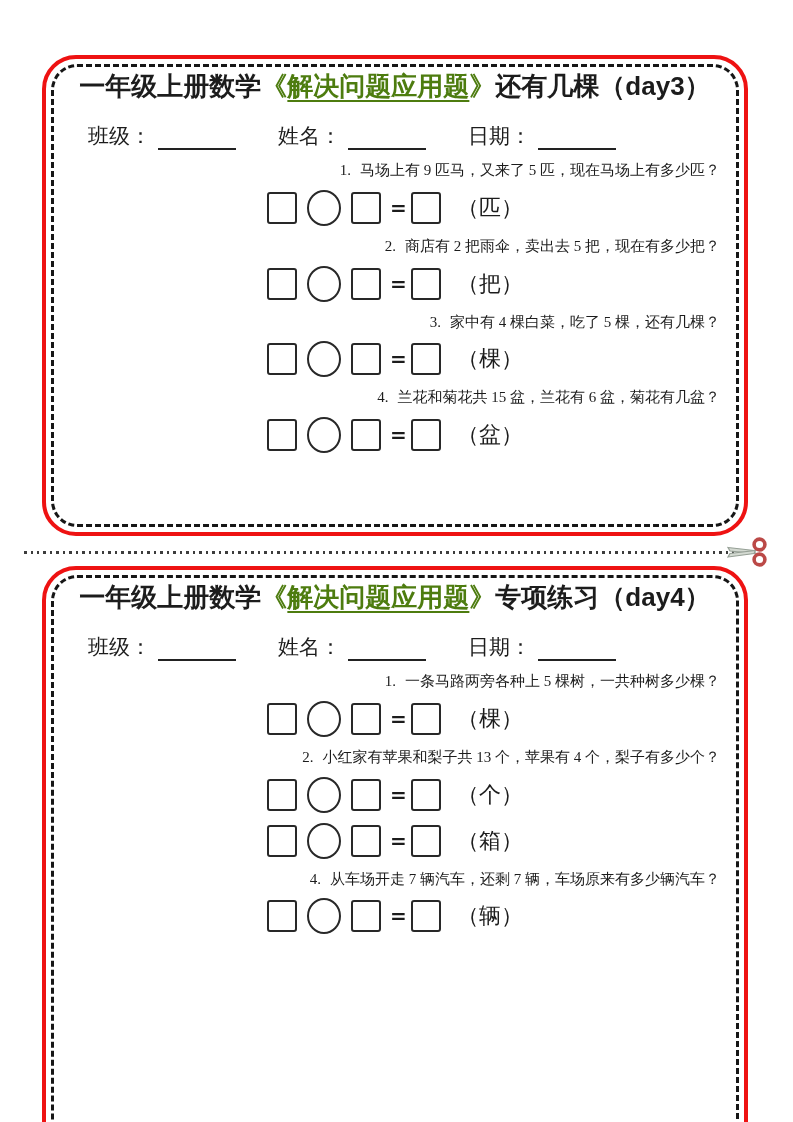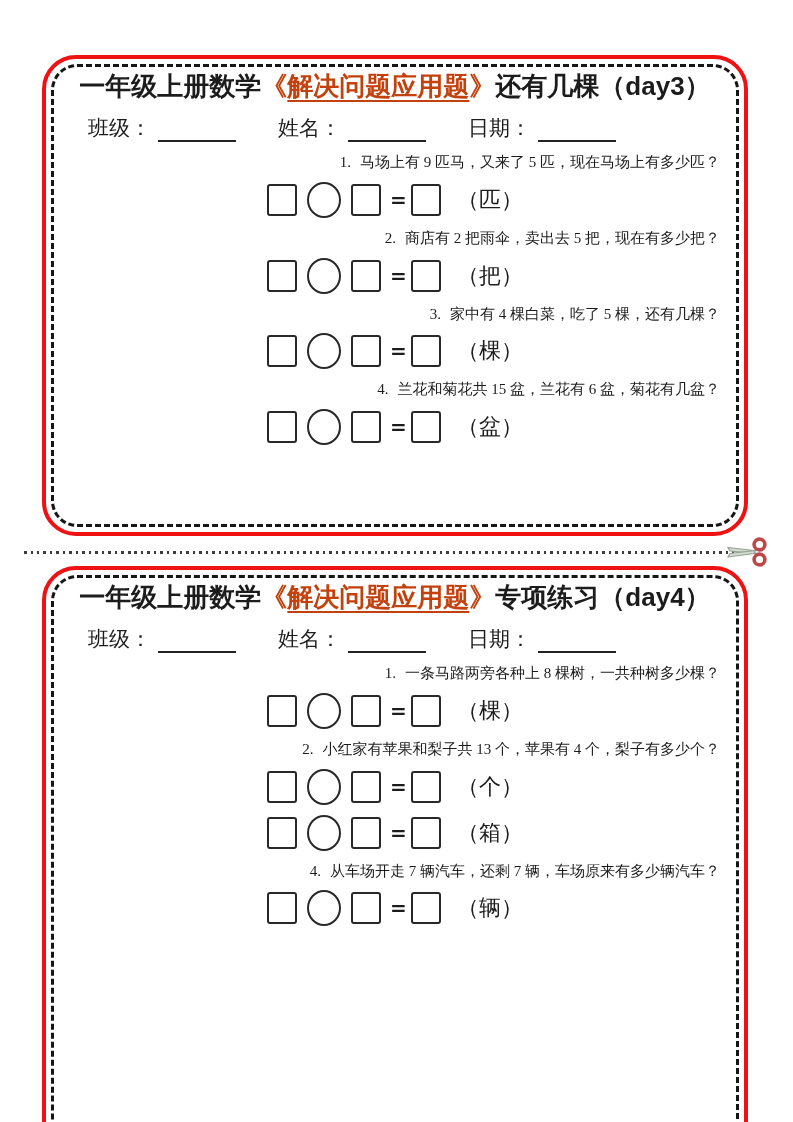--- a/index.html
+++ b/index.html
@@ -34,30 +34,30 @@
     padding:12px 24px 0 24px;
   }
   .card-title {
     font-family:"Liberation Sans","DejaVu Sans",sans-serif;
     font-weight:bold;
     font-size:26px;
     line-height:1.2;
     text-align:center;
     white-space:nowrap;
   }
-  .title-red { color:#c2410c; }
+  .title-red { color:#4d7c0f; }
   .title-underline {
     text-decoration:underline;
     text-decoration-thickness:2px;
     text-underline-offset:5px;
   }
   .fields-row {
     display:flex;
     align-items:flex-end;
-    margin:12px 0 4px 18px;
+    margin:20px 0 4px 18px;
     font-size:21px;
   }
   .field { display:flex; align-items:flex-end; margin-right:42px; }
   .field-blank {
     display:inline-block;
     width:78px;
     height:24px;
     margin-left:7px;
     border-bottom:2px solid #222;
   }
@@ -206,21 +206,21 @@
         <span>姓名：</span>
         <span class="field-blank"></span>
       </div>
       <div class="field">
         <span>日期：</span>
         <span class="field-blank"></span>
       </div>
     </div>
 
     <div class="problem">
-      <p class="problem-text"><span class="problem-num">1.</span><span>一条马路两旁各种上 8 棵树，一共种树多少棵？</span></p>
+      <p class="problem-text"><span class="problem-num">1.</span><span>一条马路两旁各种上 5 棵树，一共种树多少棵？</span></p>
       <div class="equation-row">
         <span class="ans-box"></span>
         <span class="op-circle"></span>
         <span class="ans-box box-second"></span>
         <span class="equals-sign">=</span>
         <span class="ans-box"></span>
         <span class="unit-label">（棵）</span>
       </div>
     </div>
 

